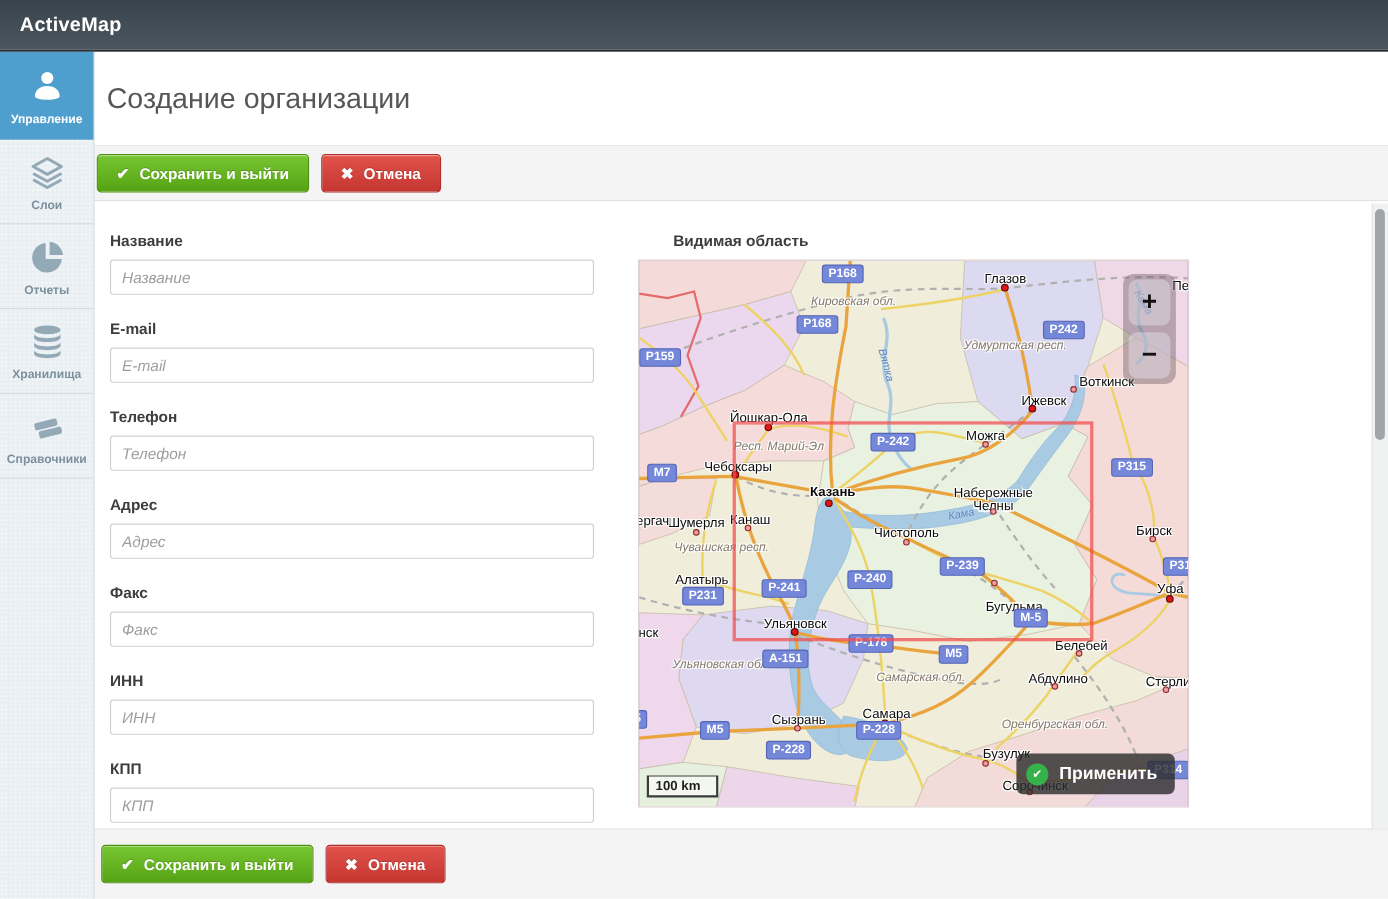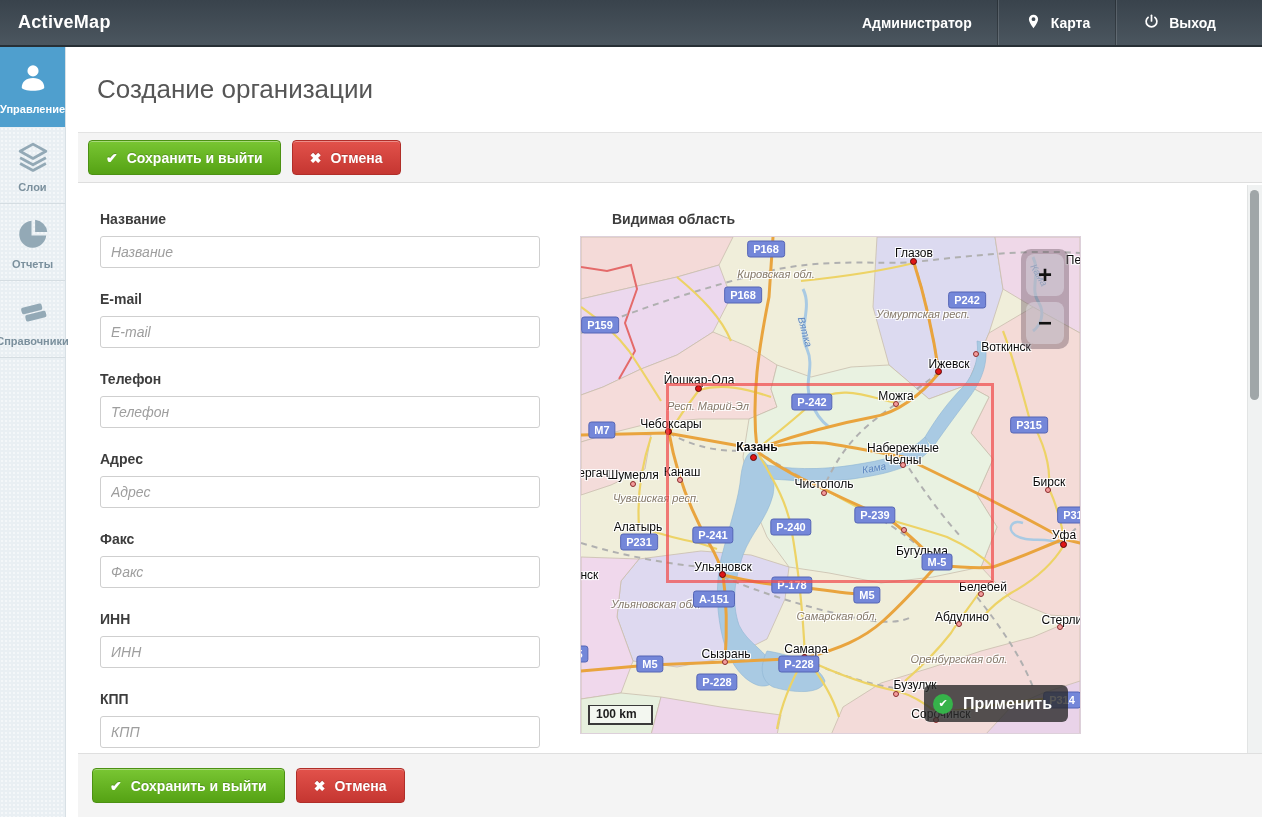--- a/index.html
+++ b/index.html
@@ -10,21 +10,21 @@
     background:linear-gradient(#39434c,#4b565f); border-bottom:2px solid #272f35;
     display:flex; align-items:center; justify-content:space-between; z-index:50; }
   .brand { color:#fff; font-size:18px; font-weight:bold; padding-left:18px; letter-spacing:.3px; cursor:pointer; }
   .nav-right { display:flex; align-items:center; height:100%; padding-right:20px; }
   .nav-item { display:flex; align-items:center; gap:9px; color:#fff; font-size:14px; font-weight:bold;
     padding:0 26px; height:100%; cursor:pointer; }
   .nav-item svg { width:17px; height:17px; }
   .nav-divider { width:1px; height:100%; background:rgba(255,255,255,.14); box-shadow:-1px 0 0 rgba(0,0,0,.25); }
 
   
-  .sidebar { position:absolute; left:0; top:47px; bottom:0; width:66px; background:#e9eff3;
+  .sidebar { position:absolute; left:0; top:47px; bottom:0; width:86px; background:#e9eff3;
     background-image:radial-gradient(rgba(255,255,255,.5) 1px, transparent 1px); background-size:4px 4px;
     border-right:1px solid #d8e0e5; z-index:40; }
   .side-item { display:flex; flex-direction:column; align-items:center; justify-content:center;
     padding:12px 2px 10px; cursor:pointer; border-bottom:1px solid #d5dde2; }
   .side-item .ic { width:36px; height:36px; color:#93a9b6; margin-bottom:6px; }
   .side-item .ic svg { width:100%; height:100%; }
   .side-item .lbl { font-size:11px; color:#7b909d; font-weight:bold; white-space:nowrap; }
   .side-item.active { background:#4f9fce; border-bottom:none; padding:14px 2px 12px; }
   .side-item.active .ic { color:#fff; }
   .side-item.active .lbl { color:#fff; }
@@ -100,40 +100,20 @@
   
   .scrollbar { position:absolute; right:0; top:185px; width:15px; height:568px; background:#f0f2f2;
     border-left:1px solid #e2e4e4; z-index:60; }
   .scrollbar .thumb { position:absolute; left:2px; top:5px; width:9px; height:210px; background:#a0a6a8; border-radius:5px; }
 </style>
 </head>
 <body>
 
 <div class="navbar">
   <div class="brand">ActiveMap</div>
-  <div class="nav-right">
-    <div class="nav-item">
-      <span>Администратор</span>
-    </div>
-    <div class="nav-divider"></div>
-    <div class="nav-item">
-      <span><svg viewBox="0 0 24 24" width="17" height="17" fill="#fff">
-            <path fill-rule="evenodd" d="M12 2.3a6.5 6.5 0 0 0-6.5 6.5C5.5 13.6 12 21.4 12 21.4s6.5-7.8 6.5-12.6A6.5 6.5 0 0 0 12 2.3zm0 9.1a2.7 2.7 0 1 1 0-5.4 2.7 2.7 0 0 1 0 5.4z"></path>
-          </svg></span>
-      <span>Карта</span>
-    </div>
-    <div class="nav-divider"></div>
-    <div class="nav-item">
-      <span><svg viewBox="0 0 24 24" width="17" height="17" fill="none" stroke="#fff" stroke-width="2.4" stroke-linecap="round">
-            <path d="M12 3.2v8"></path>
-            <path d="M7.2 6.1a7.6 7.6 0 1 0 9.6 0"></path>
-          </svg></span>
-      <span>Выход</span>
-    </div>
-  </div>
 </div>
 
 <div class="sidebar" id="sidebar">
     <div class="side-item active">
       <span class="ic"><svg viewBox="0 0 24 24" fill="currentColor">
           <circle cx="12" cy="6.6" r="3.7"></circle>
           <path d="M12 11.4c-4.7 0-7.5 2.7-7.5 6.4 0 1 3.3 2 7.5 2s7.5-1 7.5-2c0-3.7-2.8-6.4-7.5-6.4z"></path>
         </svg></span>
       <span class="lbl">Управление</span>
     </div>
@@ -144,20 +124,29 @@
           <path d="M3.4 16.3L12 21l8.6-4.7"></path>
         </svg></span>
       <span class="lbl">Слои</span>
     </div>
     <div class="side-item">
       <span class="ic"><svg viewBox="0 0 24 24" fill="currentColor">
           <path d="M11 3.2a9 9 0 1 0 9.8 9.8H11z"></path>
           <path d="M13.4 2.5a9 9 0 0 1 8.1 8.1h-8.1z"></path>
         </svg></span>
       <span class="lbl">Отчеты</span>
+    </div>
+    <div class="side-item">
+      <span class="ic"><svg viewBox="0 0 24 24" fill="currentColor">
+          <ellipse cx="12" cy="4.6" rx="8" ry="2.6"></ellipse>
+          <path d="M4 7c0 1.5 3.6 2.7 8 2.7S20 8.5 20 7v2.3c0 1.5-3.6 2.7-8 2.7S4 10.8 4 9.3z"></path>
+          <path d="M4 11.9c0 1.5 3.6 2.7 8 2.7s8-1.2 8-2.7v2.3c0 1.5-3.6 2.7-8 2.7s-8-1.2-8-2.7z"></path>
+          <path d="M4 16.8c0 1.5 3.6 2.7 8 2.7s8-1.2 8-2.7v2.3c0 1.5-3.6 2.7-8 2.7s-8-1.2-8-2.7z"></path>
+        </svg></span>
+      <span class="lbl">Хранилища</span>
     </div>
     <div class="side-item">
       <span class="ic"><svg viewBox="0 0 24 24" fill="currentColor">
           <g transform="rotate(-14 12 12)">
             <rect x="4.5" y="8.2" width="14" height="4.4" rx="1.2"></rect>
             <rect x="6" y="13.6" width="14" height="4.4" rx="1.2"></rect>
           </g>
         </svg></span>
       <span class="lbl">Справочники</span>
     </div>

